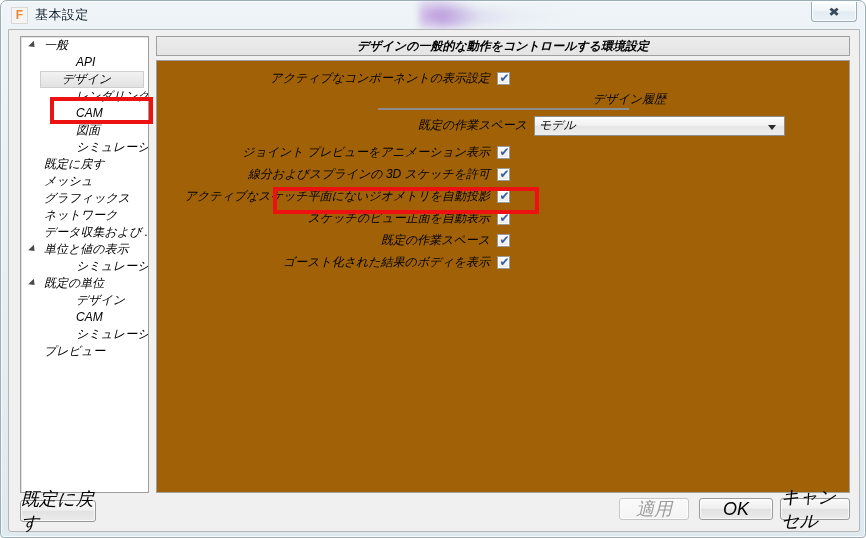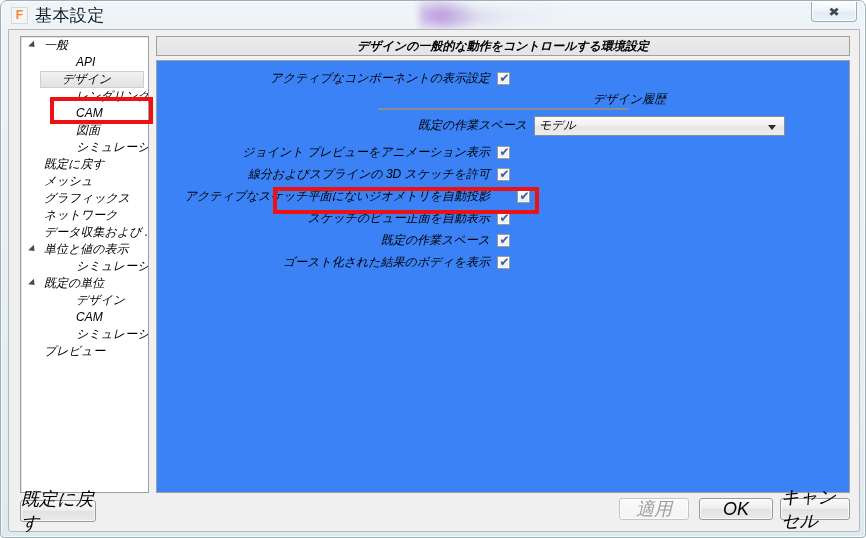--- a/index.html
+++ b/index.html
@@ -64,21 +64,21 @@
     display: flex;
     align-items: center;
     justify-content: center;
     font-weight: bold;
     font-size: 12px;
     color: #e8863b;
     line-height: 1;
   }
   #title-text {
     margin-left: 7px;
-    font-size: 17px;
+    font-size: 13px;
     color: #0b1c2c;
     text-shadow: 0 0 3px rgba(255,255,255,0.95), 0 0 6px rgba(255,255,255,0.8);
     letter-spacing: 0.4px;
   }
   #close-button {
     position: absolute;
     right: 10px; top: 1px;
     width: 46px; height: 20px;
     box-sizing: border-box;
     border: 1px solid #9badb7;
@@ -174,21 +174,21 @@
     justify-content: center;
     font-weight: bold;
     font-size: 12px;
     color: #000;
   }
   #options-panel {
     position: absolute;
     left: 147px; top: 30px;
     width: 694px; height: 433px;
     box-sizing: border-box;
-    background: #3b82f6;
+    background: #a16207;
     border: 1px solid #a0a0a0;
   }
 
   .form-row {
     display: flex;
     align-items: center;
     justify-content: flex-start;
     height: 19px;
     position: relative;
   }
@@ -413,21 +413,21 @@
           <div class="checkbox">
             <span class="tick">✔</span>
           </div>
         </div>
         <div class="form-row" style="margin-bottom: 3px;">
           <div class="row-label">線分およびスプラインの 3D スケッチを許可</div>
           <div class="checkbox">
             <span class="tick">✔</span>
           </div>
         </div>
-        <div class="form-row" style="margin-bottom: 3px; gap: 20px;">
+        <div class="form-row" style="margin-bottom: 3px;">
           <div class="row-label">アクティブなスケッチ平面にないジオメトリを自動投影</div>
           <div class="checkbox">
             <span class="tick">✔</span>
           </div>
         </div>
         <div class="form-row" style="margin-bottom: 3px;">
           <div class="row-label">スケッチのビュー正面を自動表示</div>
           <div class="checkbox">
             <span class="tick">✔</span>
           </div>

